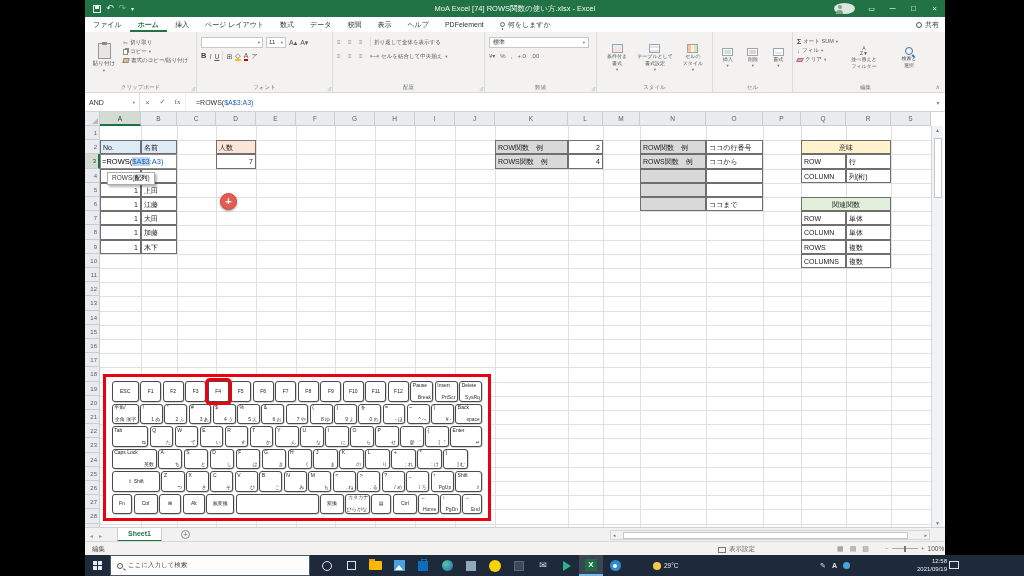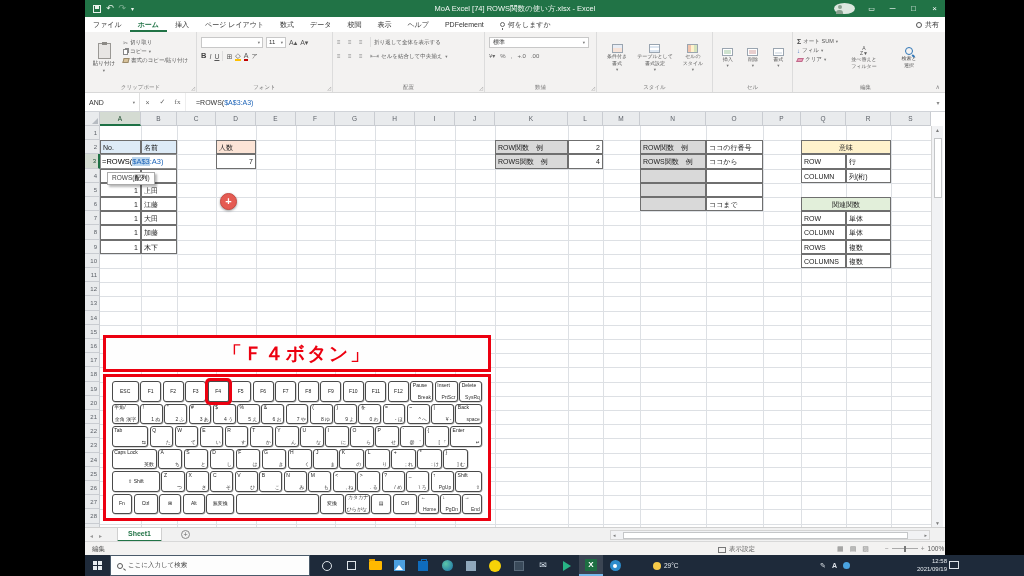--- a/index.html
+++ b/index.html
@@ -669,21 +669,20 @@
       <span style="font-weight:bold;">A</span>
       <span class="tray-dot"></span>
     </div>
     <div id="tb-clock">
       <span>12:58</span>
       <span>2021/09/19</span>
     </div>
     <div id="tb-notif"></div>
   </div>
 
-  <div id="kb-title">「Ｆ４ボタン」</div>
   <div id="kb-box">
       <div class="krow">
         <div class="key single" style="flex-grow: 13;">
           <span class="t">ESC</span>
         </div>
         <div class="key single" style="flex-grow: 10;">
           <span class="t">F1</span>
         </div>
         <div class="key single" style="flex-grow: 10;">
           <span class="t">F2</span>

